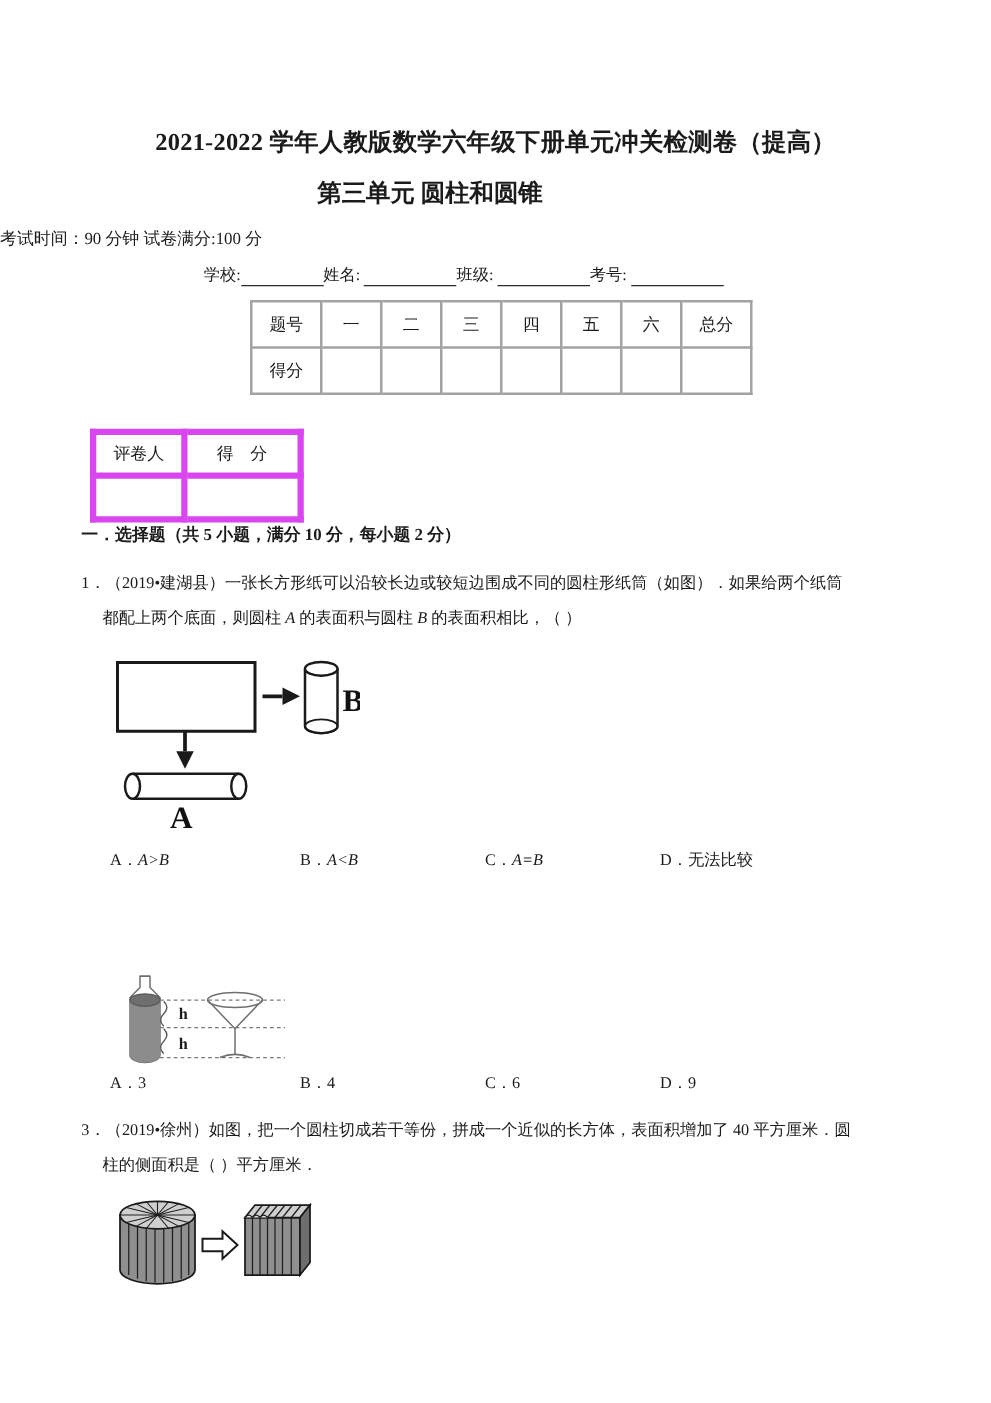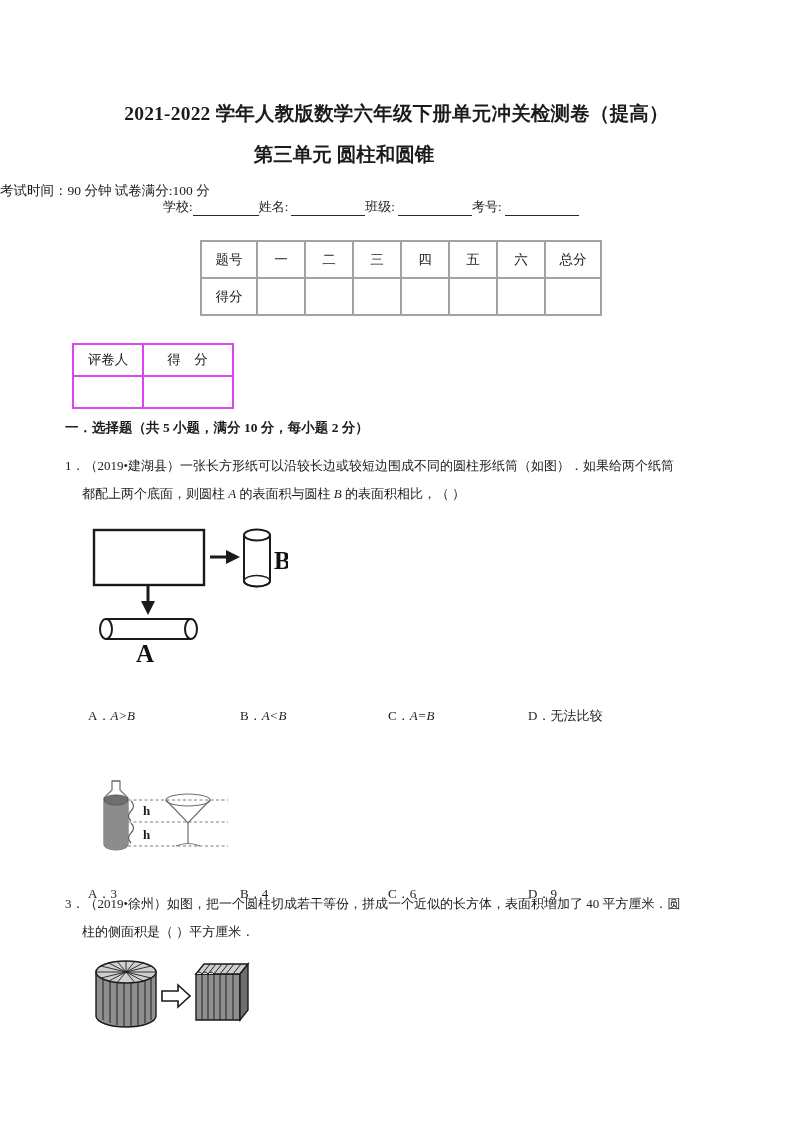--- a/index.html
+++ b/index.html
@@ -47,21 +47,21 @@
     left: 0; top: 182px;
     width: 793px;
     text-align: left;
     font-size: 13.5px;
     font-weight: normal;
   }
 
   
   .student-line {
     position: absolute;
-    left: 163px; top: 198px;
+    left: 163px; top: 211px;
     width: 500px;
     font-size: 13px;
     white-space: nowrap;
   }
   .student-line .fld { margin-right: 0px; }
   .student-line .blank {
     display: inline-block;
     border-bottom: 1px solid #2a2a2a;
     vertical-align: bottom;
   }
@@ -88,21 +88,21 @@
   .score-table td.total-cell { width: 52px; }
 
   
   .grader-table {
     position: absolute;
     left: 72px; top: 343px;
     border-collapse: collapse;
     font-size: 13.5px;
   }
   .grader-table td {
-    border: 2px solid #d946ef;
+    border: 5px solid #d946ef;
     height: 28px;
     text-align: center;
     vertical-align: middle;
     margin-top: 15px;
   }
   .grader-table td.c1 { width: 66px; }
   .grader-table td.c2 { width: 82px; }
   .grader-table .sp { letter-spacing: 5px; padding-left: 5px; }
 
   
@@ -126,21 +126,21 @@
 
   .opts {
     position: absolute;
     left: 88px;
     font-size: 13px;
     width: 640px;
   }
   .opts span.opt { display: inline-block; }
   .o-a { width: 152px; }
   .o-b { width: 148px; }
-  .o-c { width: 140px; margin-top: 28px; }
+  .o-c { width: 140px; }
 
   .figwrap { position: absolute; }
 
   
   svg { display: block; }
 </style>
 </head>
 <body>
 
 <div class="page">

